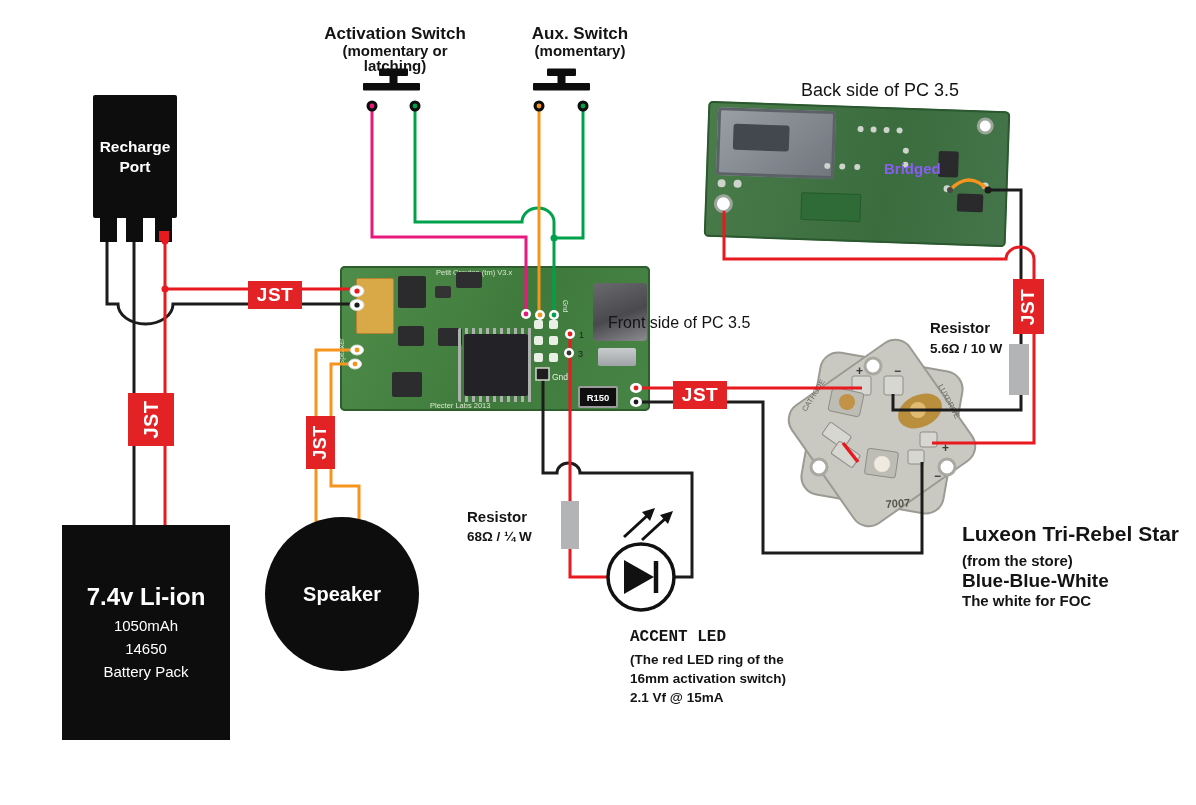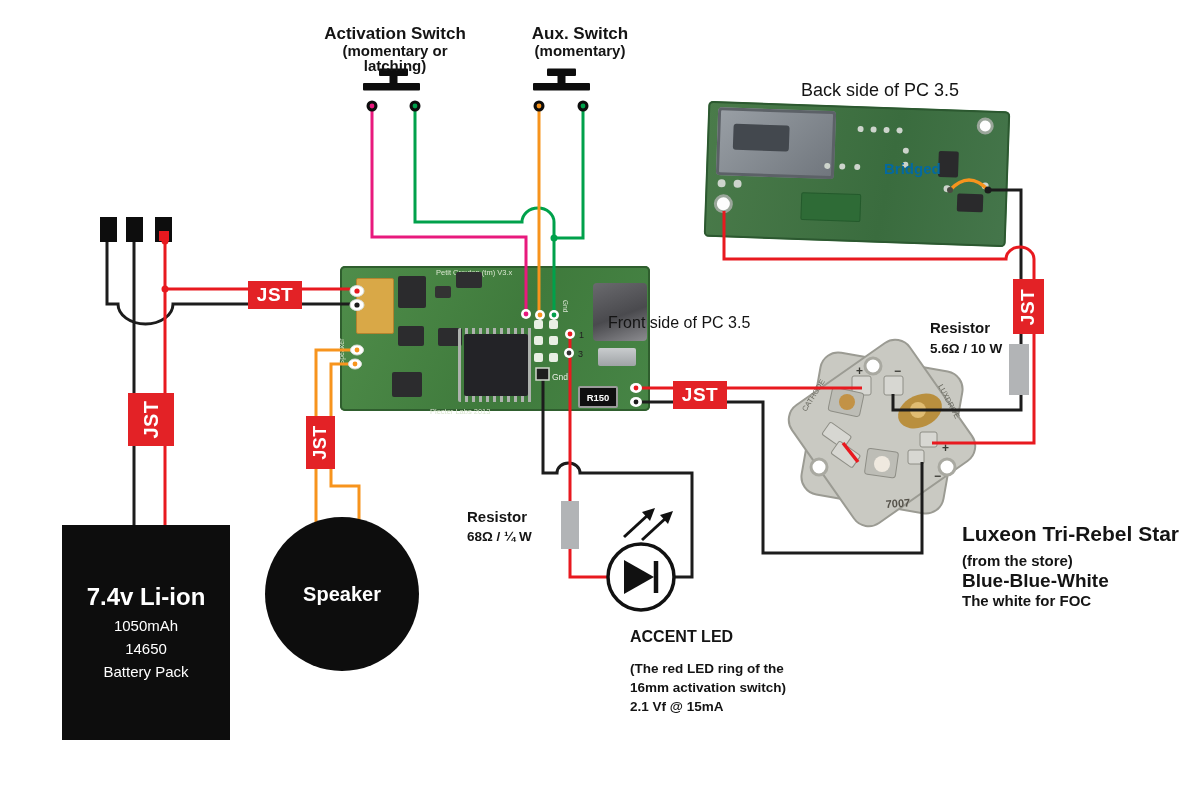--- a/index.html
+++ b/index.html
@@ -50,21 +50,21 @@
   .dot{position:absolute;border-radius:50%;background:#cdd4cc;}
   .hole{position:absolute;border-radius:50%;background:#fdfdfd;box-shadow:0 0 0 3px #9aa69a;}
 </style>
 </head>
 <body>
 
 <div class="canvas">
 
   <div class="pcb front-pcb z1" style="left:340px;top:266px;width:310px;height:145px;">
     <div class="silk" style="left:96px;top:2px;">Petit Crouton (tm) V3.x</div>
-    <div class="silk" style="left:90px;top:141px;text-align:right;">Plecter Labs 2013</div>
+    <div class="silk" style="left:90px;top:135px;text-align:right;">Plecter Labs 2013</div>
     <div class="silk" style="left:-12px;top:82px;transform:rotate(-90deg);font-size:7px;">Speaker</div>
     <div class="cmp" style="left:16px;top:12px;width:36px;height:54px;background:#d9a847;border:1px solid #b3832f;"></div>
     <div class="cmp" style="left:58px;top:10px;width:28px;height:32px;background:#2b2b2d;"></div>
     <div class="cmp" style="left:95px;top:20px;width:16px;height:12px;background:#333;"></div>
     <div class="cmp" style="left:116px;top:6px;width:26px;height:16px;background:#2e2e30;"></div>
     <div class="cmp" style="left:58px;top:60px;width:26px;height:20px;background:#2c2c2e;"></div>
     <div class="cmp" style="left:98px;top:62px;width:24px;height:18px;background:#2c2c2e;"></div>
     <div class="cmp" style="left:118px;top:62px;width:76px;height:74px;
          background:repeating-linear-gradient(90deg,#aeb2ae 0 3px,rgba(0,0,0,0) 3px 7px);"></div>
     <div class="cmp" style="left:124px;top:68px;width:64px;height:62px;background:#232327;"></div>
@@ -217,20 +217,23 @@
       <circle cx="641" cy="577" r="33" fill="#fff" stroke="#111" stroke-width="3.5"></circle>
       <polygon points="624,560 624,594 654,577" fill="#111"></polygon>
       <line x1="656" y1="561" x2="656" y2="593" stroke="#111" stroke-width="4.5"></line>
       <line x1="624" y1="537" x2="649" y2="514" stroke="#111" stroke-width="3"></line>
       <polygon points="655,508 642,512 650,521" fill="#111"></polygon>
       <line x1="642" y1="540" x2="667" y2="517" stroke="#111" stroke-width="3"></line>
       <polygon points="673,511 660,515 668,524" fill="#111"></polygon>
     </g>
   </svg>
 
+  <div class="blackbox recharge" style="left:93px;top:95px;width:84px;height:123px;">
+    <span>Recharge Port</span>
+  </div>
   <div class="pin" style="left:100px;top:217px;width:17px;height:25px;"></div>
   <div class="pin" style="left:126px;top:217px;width:17px;height:25px;"></div>
   <div class="pin" style="left:155px;top:217px;width:17px;height:25px;"></div>
 
   <div class="blackbox battery" style="left:62px;top:525px;width:168px;height:215px;">
     <div class="l1">7.4v Li-ion</div>
     <div class="l2">1050mAh</div>
     <div class="l2">14650</div>
     <div class="l2">Battery Pack</div>
   </div>
@@ -260,34 +263,34 @@
 
   <div class="lbl center" style="left:315px;top:24px;width:160px;">
     <div class="big">Activation Switch</div>
     <div class="sub">(momentary or latching)</div>
   </div>
   <div class="lbl center" style="left:518px;top:24px;width:124px;">
     <div class="big">Aux. Switch</div>
     <div class="sub">(momentary)</div>
   </div>
   <div class="lbl big" style="left:801px;top:80px;font-size:18px;">Back side of PC 3.5</div>
-  <div class="lbl" style="left:884px;top:160px;color:#0369a1;font-weight:bold;font-size:15px;">Bridged</div>
+  <div class="lbl" style="left:884px;top:160px;color:#8b5cf6;font-weight:bold;font-size:15px;">Bridged</div>
   <div class="lbl big" style="left:608px;top:314px;">Front side of PC 3.5</div>
 
   <div class="lbl" style="left:930px;top:319px;">
     <div style="font-weight:bold;font-size:15px;">Resistor</div>
     <div style="font-weight:bold;font-size:13.5px;margin-top:5px;">5.6Ω / 10 W</div>
   </div>
   <div class="lbl" style="left:467px;top:508px;">
     <div style="font-weight:bold;font-size:15px;">Resistor</div>
     <div style="font-weight:bold;font-size:13.5px;margin-top:4px;">68Ω / ¼ W</div>
   </div>
 
   <div class="lbl" style="left:630px;top:628px;">
-    <div style="font-weight:bold;font-size:16px;margin-bottom:13px;">ACCENT LED</div>
+    <div style="font-weight:bold;font-size:16px;margin-bottom:4px;font-family:Liberation Mono, monospace;">ACCENT LED</div>
     <div style="font-weight:bold;font-size:13.5px;line-height:19px;">(The red LED ring of the</div>
     <div style="font-weight:bold;font-size:13.5px;line-height:19px;">16mm activation switch)</div>
     <div style="font-weight:bold;font-size:13.5px;line-height:19px;">2.1 Vf @ 15mA</div>
   </div>
 
   <div class="lbl" style="left:962px;top:522px;">
     <div style="font-weight:bold;font-size:21px;margin-bottom:5px;">Luxeon Tri-Rebel Star</div>
     <div style="font-weight:bold;font-size:15px;line-height:20px;">(from the store)</div>
     <div style="font-weight:bold;font-size:19px;line-height:20px;">Blue-Blue-White</div>
     <div style="font-weight:bold;font-size:15px;line-height:20px;">The white for FOC</div>

